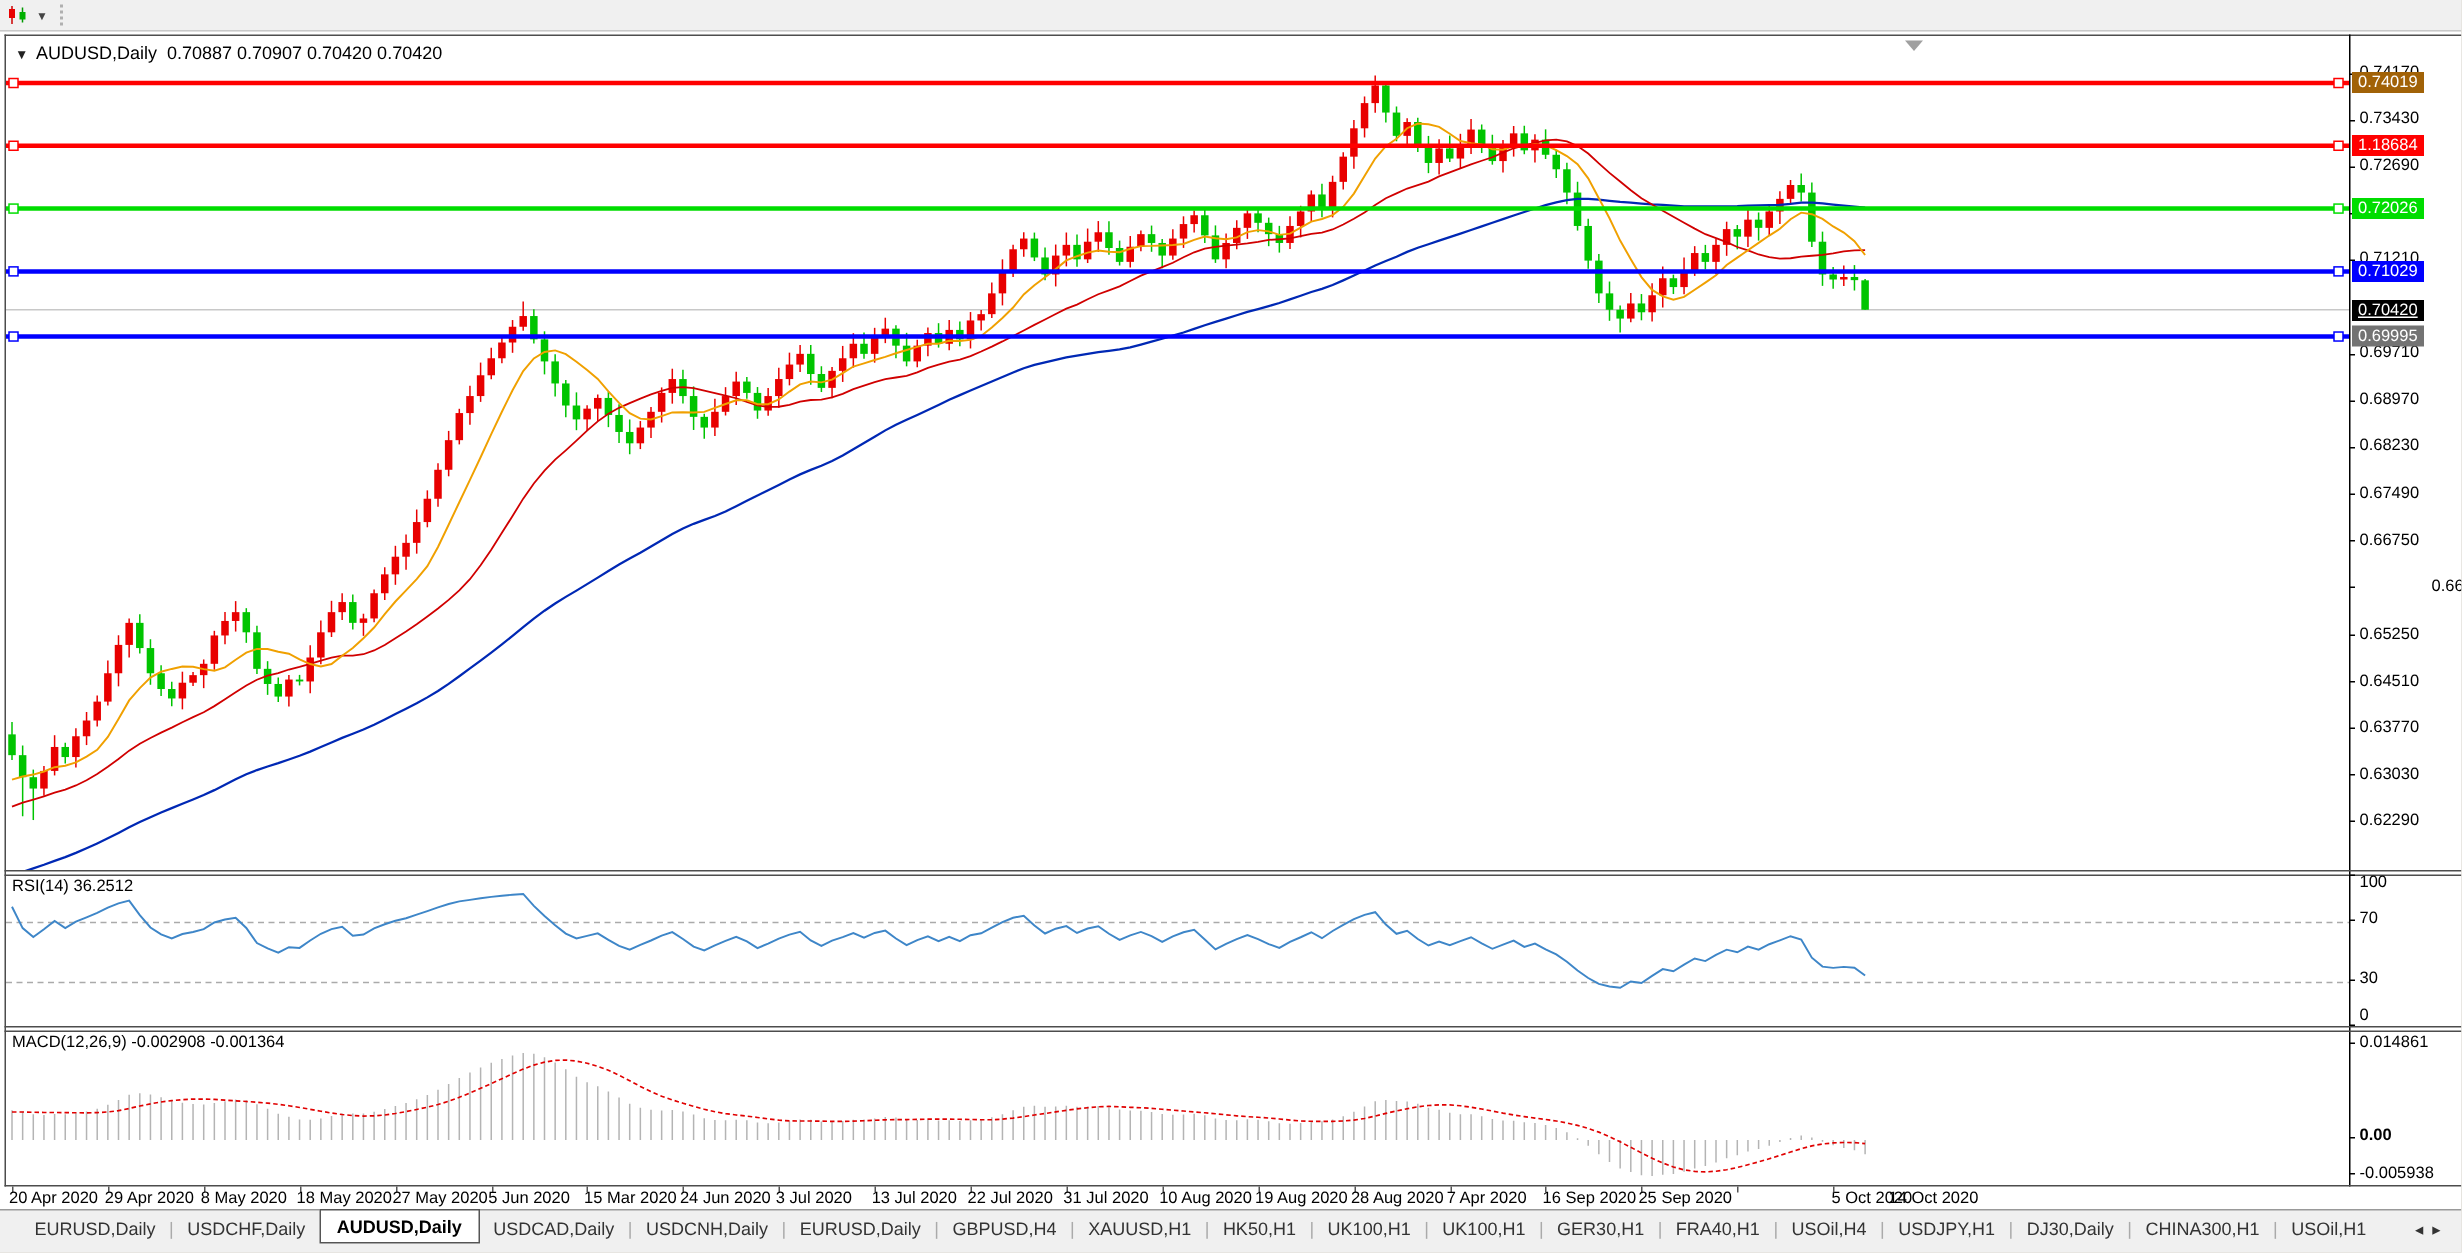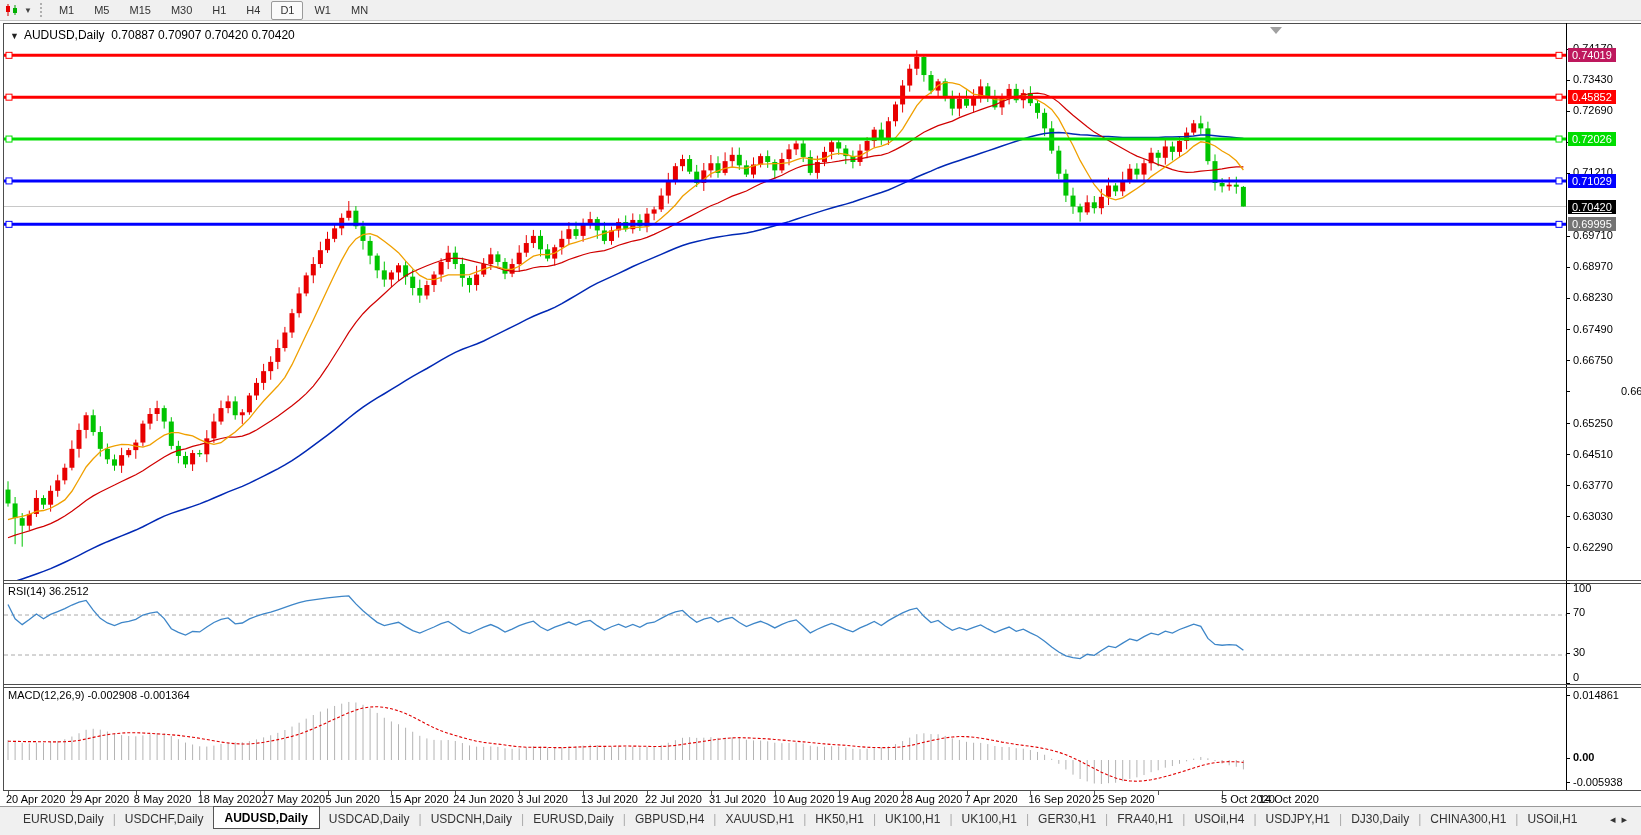--- a/index.html
+++ b/index.html
@@ -45,31 +45,20 @@
     <span style="display:inline-flex;align-items:center;">
       <svg width="16" height="14">
         <line x1="4" y1="1" x2="4" y2="13" stroke="#c00" stroke-width="1"></line>
         <rect x="2" y="3" width="4" height="6" fill="#e80000"></rect>
         <line x1="11" y1="2" x2="11" y2="12" stroke="#090" stroke-width="1"></line>
         <rect x="9" y="5" width="4" height="5" fill="#00b000"></rect>
       </svg>
     </span>
     <span id="caret-down">▼</span>
     <span class="grip"></span>
-    <span id="tf-buttons" style="display:flex;gap:2px;">
-        <span class="tf-btn">M1</span>
-        <span class="tf-btn">M5</span>
-        <span class="tf-btn">M15</span>
-        <span class="tf-btn">M30</span>
-        <span class="tf-btn">H1</span>
-        <span class="tf-btn">H4</span>
-        <span class="tf-btn selected">D1</span>
-        <span class="tf-btn">W1</span>
-        <span class="tf-btn">MN</span>
-      </span>
   </div>
 
   <div id="chart-frame">
 
     <div class="hsep" style="top:1px;"></div>
     <div class="vline" style="left:3px;top:1px;height:768px;"></div>
     <div class="vline" style="left:1566px;top:1px;height:768px;background:#000;"></div>
     <div class="hsep" style="top:558px;"></div>
     <div class="hsep" style="top:561px;"></div>
     <div class="hsep" style="top:662px;"></div>
@@ -682,42 +671,42 @@
       <div class="ax-tick" style="top: 652.5px;"></div>
       <div class="ax-lbl" style="top: 646px;">30</div>
       <div class="ax-tick" style="top: 682.5px;"></div>
       <div class="ax-lbl" style="top: 671px;">0</div>
       <div class="ax-tick" style="top: 695.084px;"></div>
       <div class="ax-lbl" style="top: 688.584px;">0.014861</div>
       <div class="ax-tick" style="top: 757.5px;"></div>
       <div class="ax-lbl" style="top: 751px; font-weight: bold;">0.00</div>
       <div class="ax-tick" style="top: 782.44px;"></div>
       <div class="ax-lbl" style="top: 775.94px;">-0.005938</div>
-      <div class="price-tag" style="top: 48.342px; background: #be185d;">0.74019</div>
-      <div class="price-tag" style="top: 90.174px; background: rgb(255, 0, 0);">0.45852</div>
+      <div class="price-tag" style="top: 48.342px; background: #a16207;">0.74019</div>
+      <div class="price-tag" style="top: 90.174px; background: rgb(255, 0, 0);">1.18684</div>
       <div class="price-tag" style="top: 132.048px; background: rgb(0, 221, 0);">0.72026</div>
       <div class="price-tag" style="top: 173.922px; background: rgb(0, 0, 255);">0.71029</div>
       <div class="price-tag" style="top: 217.35px; background: #737373;">0.69995</div>
       <div class="price-tag" style="top: 199.5px; background: rgb(0, 0, 0); text-decoration: underline;">0.70420</div>
     </div>
   <div id="date-labels">
       <div class="date-tick" style="left: 8px;"></div>
       <div class="date-lbl" style="left: 6px;">20 Apr 2020</div>
       <div class="date-tick" style="left: 71.9px;"></div>
       <div class="date-lbl" style="left: 69.9px;">29 Apr 2020</div>
       <div class="date-tick" style="left: 135.8px;"></div>
       <div class="date-lbl" style="left: 133.8px;">8 May 2020</div>
       <div class="date-tick" style="left: 199.7px;"></div>
       <div class="date-lbl" style="left: 197.7px;">18 May 2020</div>
       <div class="date-tick" style="left: 263.6px;"></div>
       <div class="date-lbl" style="left: 261.6px;">27 May 2020</div>
       <div class="date-tick" style="left: 327.5px;"></div>
       <div class="date-lbl" style="left: 325.5px;">5 Jun 2020</div>
       <div class="date-tick" style="left: 391.4px;"></div>
-      <div class="date-lbl" style="left: 389.4px;">15 Apr 2020</div>
+      <div class="date-lbl" style="left: 389.4px;">15 Mar 2020</div>
       <div class="date-tick" style="left: 455.3px;"></div>
       <div class="date-lbl" style="left: 453.3px;">24 Jun 2020</div>
       <div class="date-tick" style="left: 519.2px;"></div>
       <div class="date-lbl" style="left: 517.2px;">3 Jul 2020</div>
       <div class="date-tick" style="left: 583.1px;"></div>
       <div class="date-lbl" style="left: 581.1px;">13 Jul 2020</div>
       <div class="date-tick" style="left: 647px;"></div>
       <div class="date-lbl" style="left: 645px;">22 Jul 2020</div>
       <div class="date-tick" style="left: 710.9px;"></div>
       <div class="date-lbl" style="left: 708.9px;">31 Jul 2020</div>

